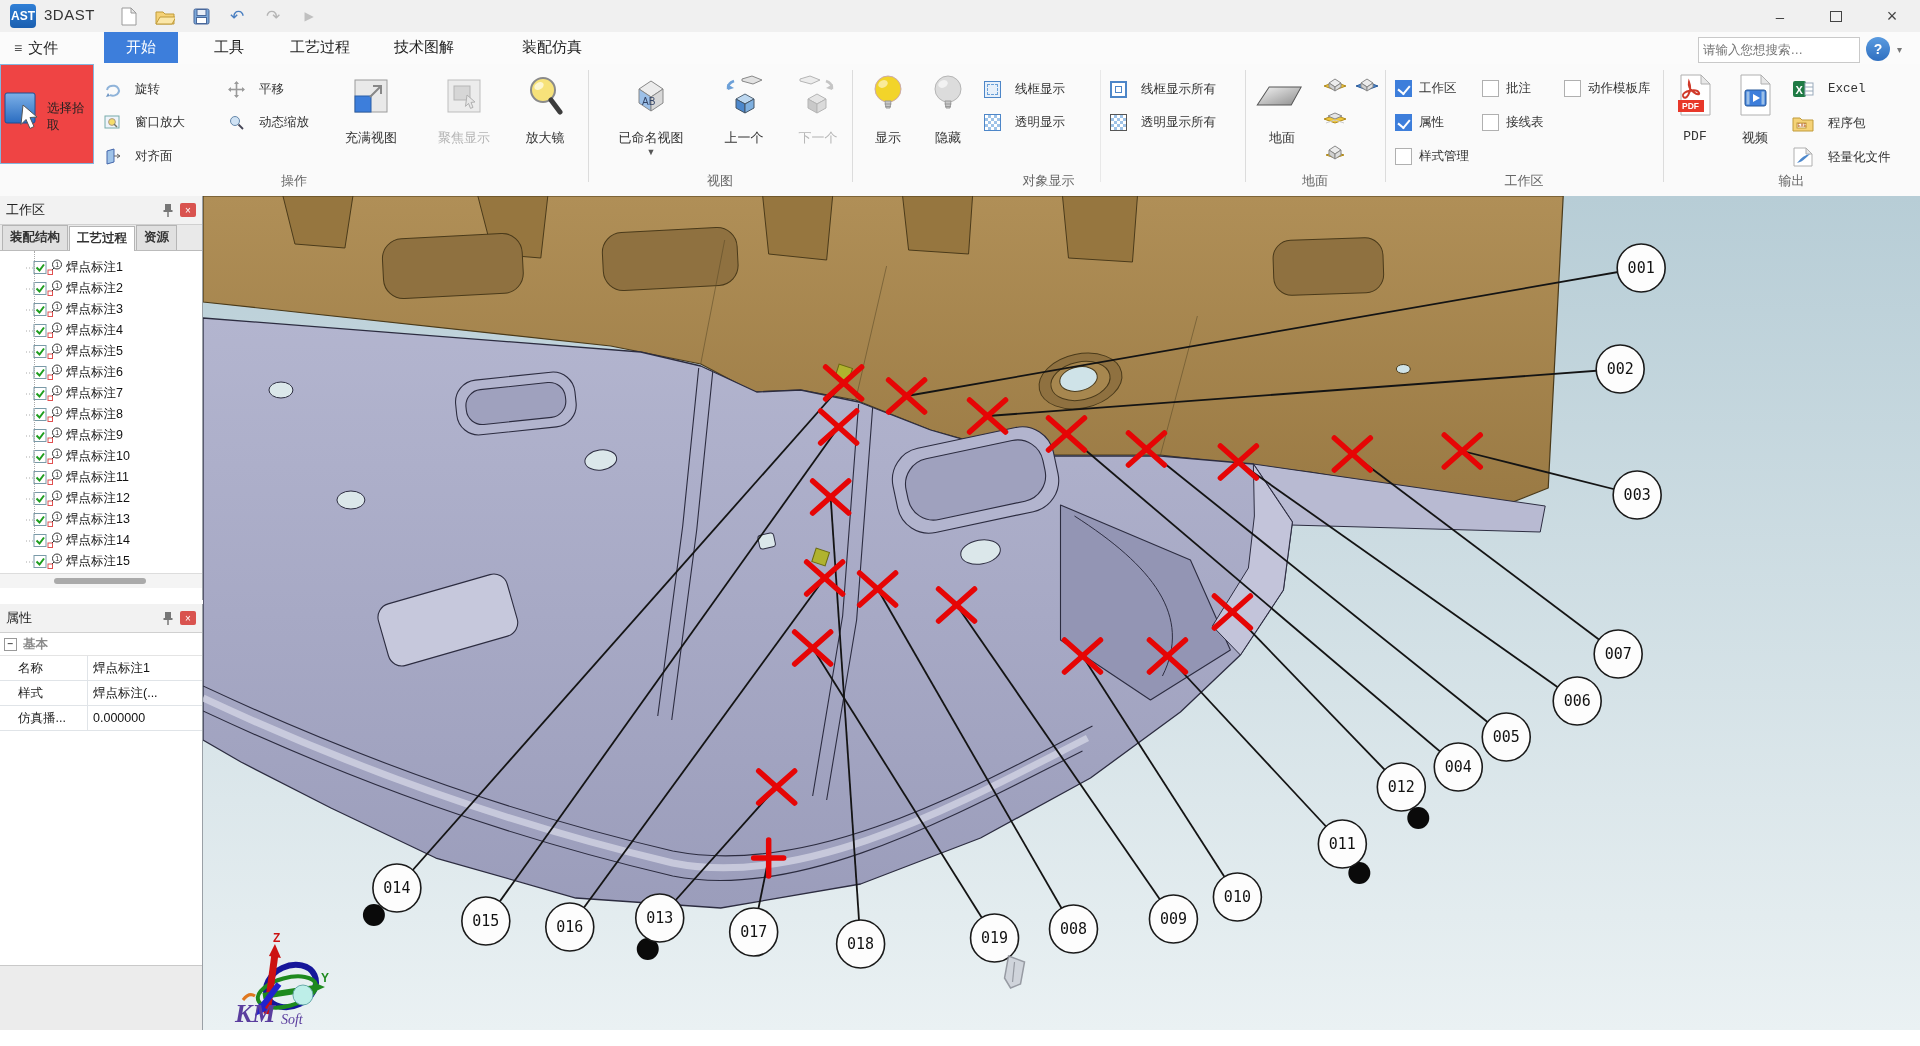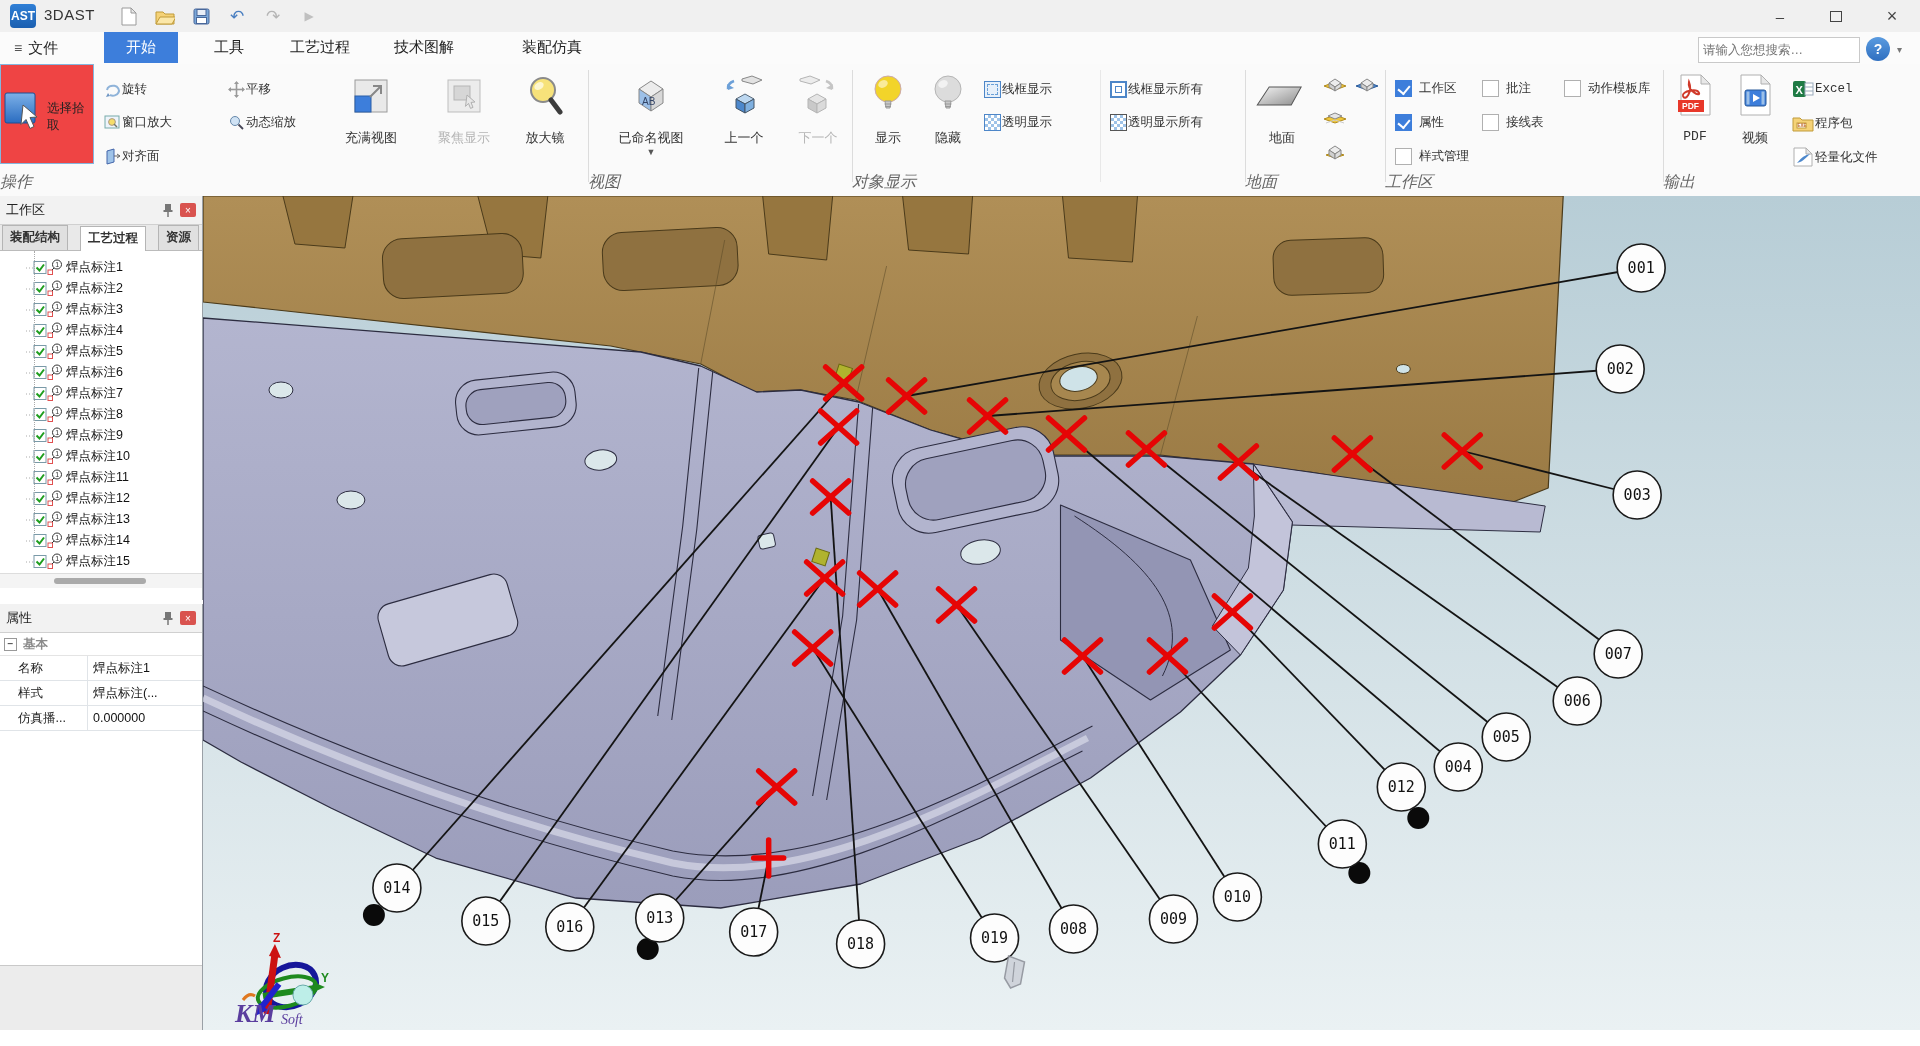--- a/index.html
+++ b/index.html
@@ -23,46 +23,46 @@
   .mtab{position:absolute;top:0;height:31px;display:flex;align-items:center;padding:0 22px;font-size:15px;color:#222;}
   .mtab.active{background:#3d7edb;color:#fff;}
   #searchwrap{position:absolute;left:1698px;top:5px;width:160px;height:24px;border:1px solid #c9c9c9;background:#fff;display:flex;align-items:center;}
   #searchwrap input{border:0;outline:0;flex:1;font-size:12.5px;padding:0 4px;color:#333;font-family:inherit;background:transparent;}
   #helpbtn{position:absolute;left:1866px;top:5px;width:24px;height:24px;border-radius:50%;background:linear-gradient(#5a9be0,#2f6fc0);
            color:#fff;font-size:14px;font-weight:bold;display:flex;align-items:center;justify-content:center;}
   #helpcaret{position:absolute;left:1897px;top:12px;font-size:10px;color:#777;}
   
   #ribbon{position:absolute;left:0;top:64px;width:1920px;height:132px;background:#fafafa;border-bottom:1px solid #d5d5d5;}
   .rsep{position:absolute;top:6px;height:112px;width:1px;background:#dcdcdc;}
-  .rgl{position:absolute;top:108px;height:18px;font-size:16px;color:#666;text-align:left;font-style:italic;}
+  .rgl{position:absolute;top:108px;height:18px;font-size:13px;color:#666;text-align:center;}
   .bigbtn{position:absolute;top:4px;display:flex;flex-direction:column;align-items:center;}
   .bigbtn .bicon{height:56px;display:flex;align-items:center;justify-content:center;}
   .bigbtn .blab{font-size:13px;color:#333;margin-top:5px;white-space:nowrap;}
   .bigbtn.disabled .blab{color:#b5b5b5;}
   #selectpick{left:4px;top:4px;width:92px;height:98px;background:#ef4444;border:1px solid #84b6de;display:flex;flex-direction:row;align-items:center;justify-content:flex-start;}
   #selectpick .blab{margin-top:6px;font-size:12.5px;}
-  .sbtn{position:absolute;display:flex;align-items:center;gap:1px;font-size:12.5px;color:#333;white-space:nowrap;height:22px;justify-content:space-between;}
+  .sbtn{position:absolute;display:flex;align-items:center;gap:14px;font-size:12.5px;color:#333;white-space:nowrap;height:22px;justify-content:space-between;}
   .caret{font-size:9px;color:#555;}
   
   .rcheck{position:absolute;display:flex;align-items:center;gap:7px;font-size:12.5px;color:#333;height:20px;}
   .cbx{width:17px;height:17px;border:1px solid #b0b0b0;background:#fff;position:relative;box-sizing:border-box;}
   .rcheck.on .cbx{background:#3d7edb;border-color:#3d7edb;}
   .rcheck.on .cbx:after{content:"";position:absolute;left:4px;top:2px;width:6px;height:9px;border:solid #fff;border-width:0 2px 2px 0;transform:rotate(40deg);}
   
   .dicon{width:17px;height:17px;box-sizing:border-box;flex:0 0 auto;}
   .d-wire{border:1px solid #4d86c8;background:#e7f0fa;outline:1px dashed #6aa0d8;outline-offset:-4px;}
   .d-trans{border:1px solid #4d86c8;background:repeating-conic-gradient(#9ec3e8 0 25%,#fff 0 50%) 0 0/6px 6px;}
   .d-wireall{border:2px solid #4d86c8;background:#fff;box-shadow:inset 0 0 0 3px #fff,inset 0 0 0 4px #4d86c8;}
   .d-transall{border:1px solid #555;background:repeating-conic-gradient(#9ec3e8 0 25%,#fff 0 50%) 0 0/6px 6px;}
   
   .panel{position:absolute;left:0;width:203px;background:#fff;border-right:1px solid #9aa0a6;box-sizing:border-box;}
   .phead{height:28px;background:#f2f2f2;border-bottom:1px solid #d0d0d0;display:flex;align-items:center;padding:0 6px;font-size:13px;color:#222;}
   .phead .sp{flex:1;}
   .pclose{width:16px;height:14px;background:#d9534f;border-radius:2px;color:#fff;font-size:10px;display:flex;align-items:center;justify-content:center;margin-left:6px;}
-  #wstabs{height:25px;background:#e9e9e9;display:flex;align-items:flex-end;border-bottom:1px solid #bbb;padding-left:2px;gap:12px;}
+  #wstabs{height:25px;background:#e9e9e9;display:flex;align-items:flex-end;border-bottom:1px solid #bbb;padding-left:2px;gap:1px;}
   .wstab{font-size:12.5px;font-weight:bold;padding:3px 7px 4px;border:1px solid #b5b5b5;border-bottom:none;background:#e0e0e0;color:#333;}
   .wstab.active{background:#fff;position:relative;top:1px;}
   #tree{position:relative;height:316px;overflow:hidden;padding-top:6px;}
   #tree:before{content:"";position:absolute;left:34px;top:0;bottom:40px;border-left:1px dotted #aaa;}
   .trow{height:21px;display:flex;align-items:center;padding-left:26px;font-size:12.5px;color:#111;white-space:nowrap;}
   .trow svg{flex:0 0 auto;margin-right:4px;}
   #hscroll{position:relative;height:14px;background:#f4f4f4;border-top:1px solid #ddd;}
   #hscroll .thumb{position:absolute;left:54px;top:4px;width:92px;height:6px;background:#aaa;border-radius:3px;}
   
   .pgroup{height:22px;display:flex;align-items:center;gap:6px;background:#fff;border-bottom:1px solid #e4e4e4;font-size:12.5px;color:#8a8a8a;font-weight:bold;padding-left:4px;}

